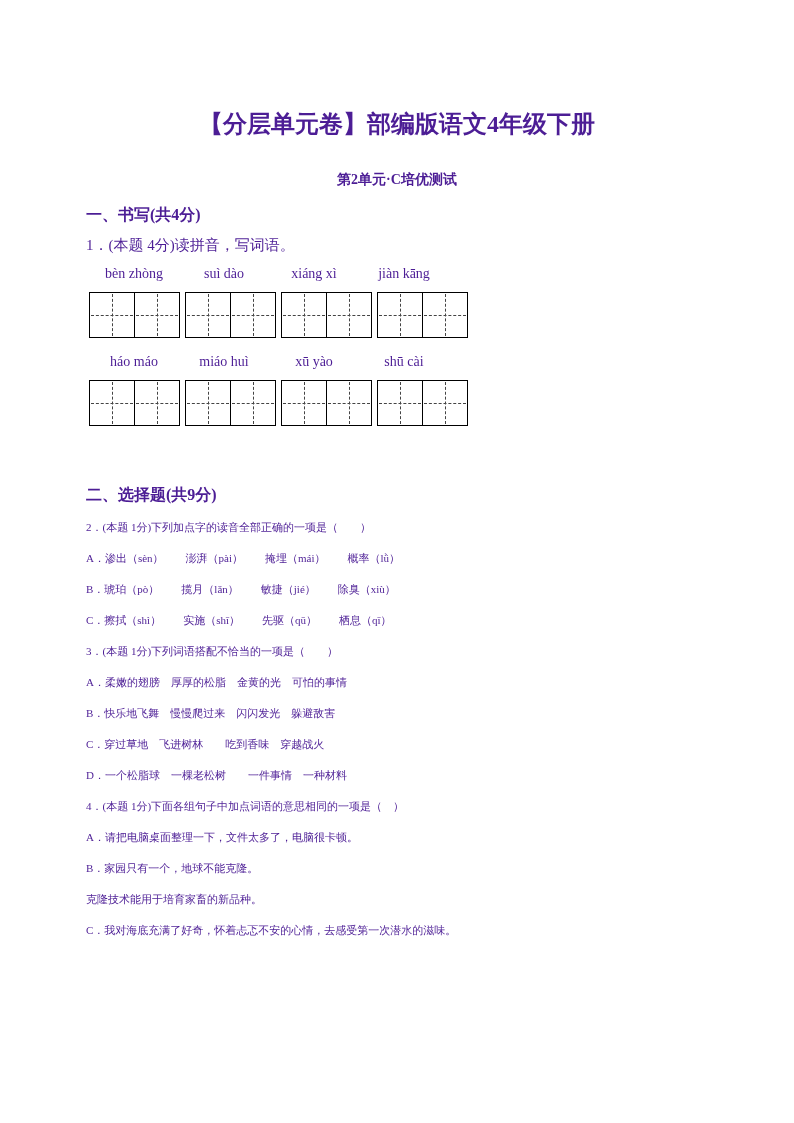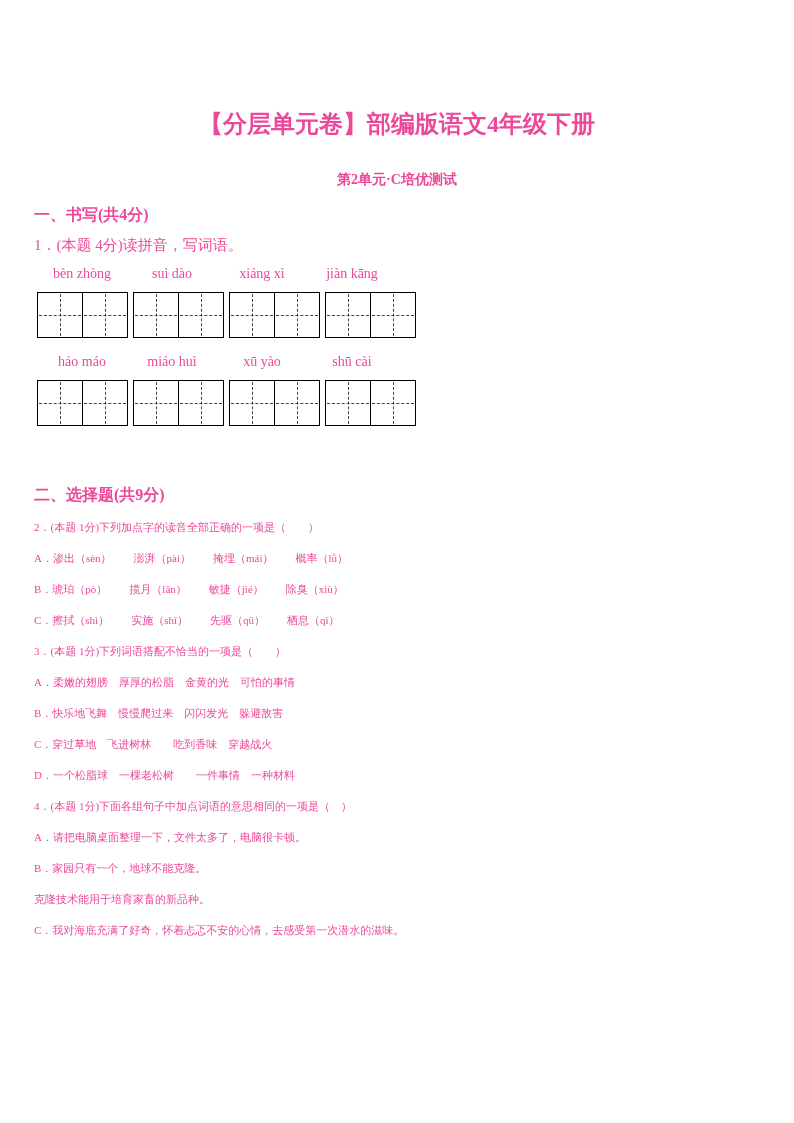--- a/index.html
+++ b/index.html
@@ -2,41 +2,41 @@
 <html><head>
 <meta charset="utf-8">
 <style>
   html, body { margin: 0; padding: 0; background: #ffffff; }
   .page {
     position: relative;
     width: 794px;
     height: 1123px;
     margin: 0 auto;
     background: #ffffff;
-    color: #ec4899;
+    color: #4c1d95;
     font-family: "Liberation Serif", "DejaVu Serif", serif;
     overflow: hidden;
     box-sizing: border-box;
   }
   .title {
     margin: 0;
     padding-top: 108px;
     text-align: center;
     font-size: 24px;
     font-weight: bold;
     line-height: 32px;
   }
   .subtitle {
     margin: 28px 0 0;
     text-align: center;
     font-size: 14px;
     font-weight: bold;
     line-height: 24px;
   }
-  .body { padding: 0 60px 0 34px; }
+  .body { padding: 0 60px 0 86px; }
   .section-heading {
     margin: 10px 0 0;
     font-size: 16px;
     font-weight: bold;
     line-height: 26px;
   }
   .section-heading.s2 { margin-top: 56px; }
   .q1-line {
     margin: 4px 0 0;
     font-size: 15px;

